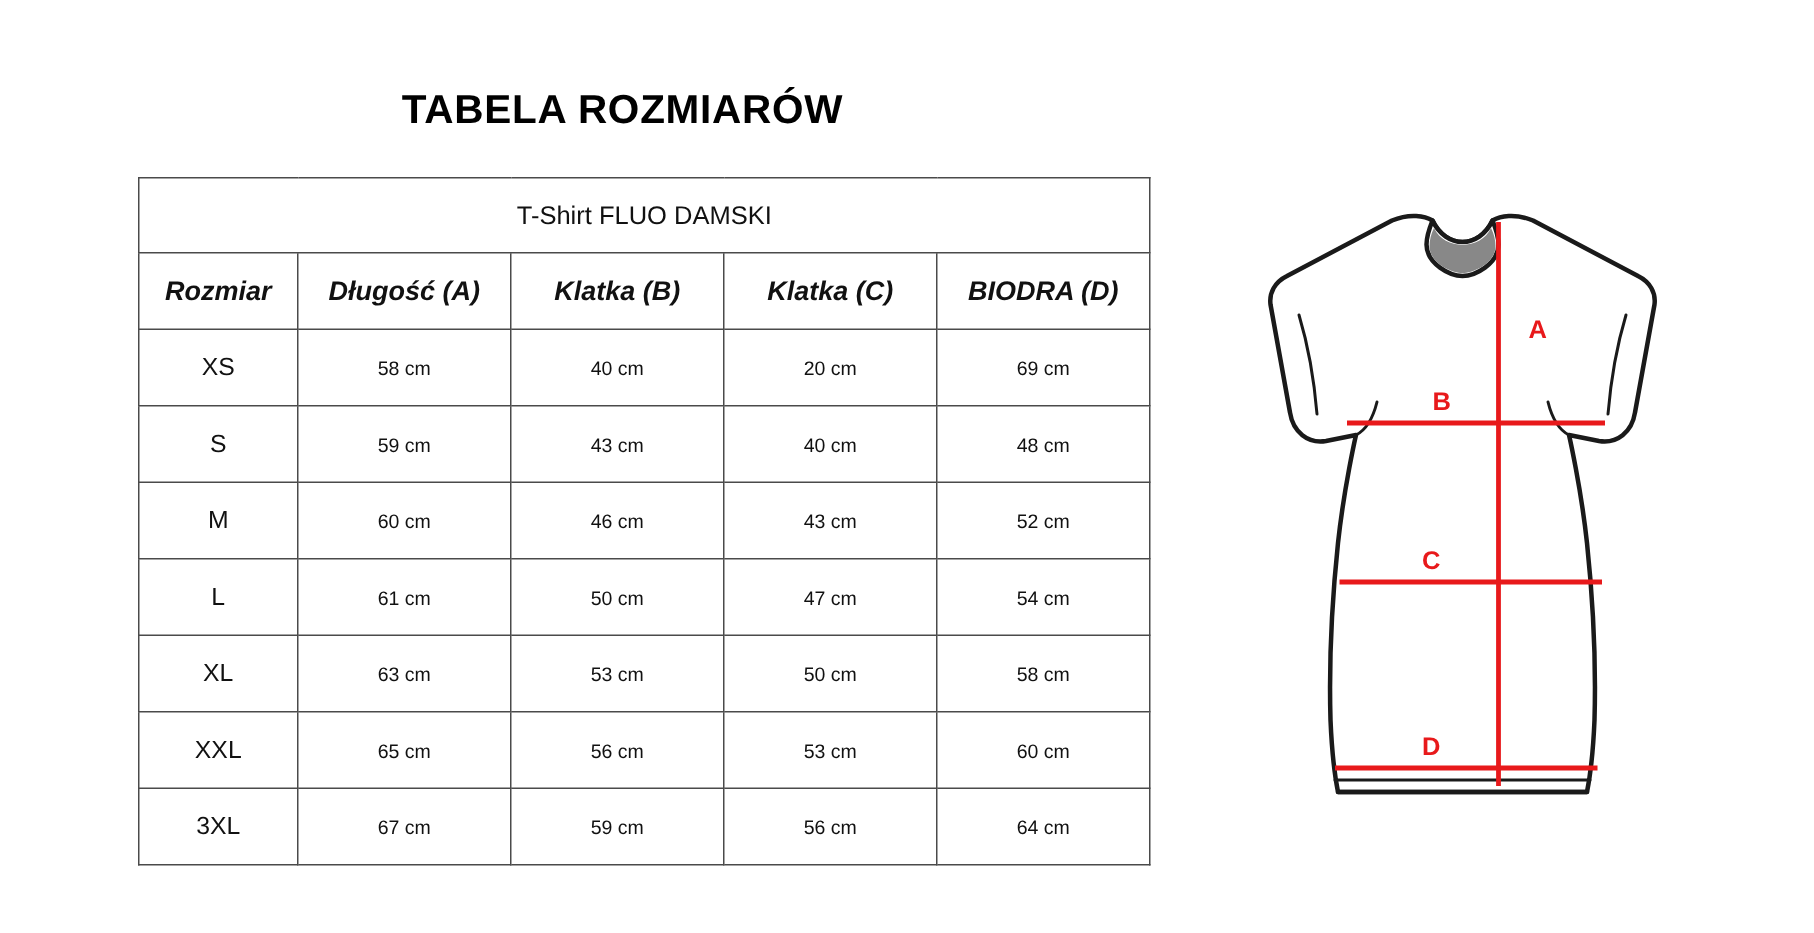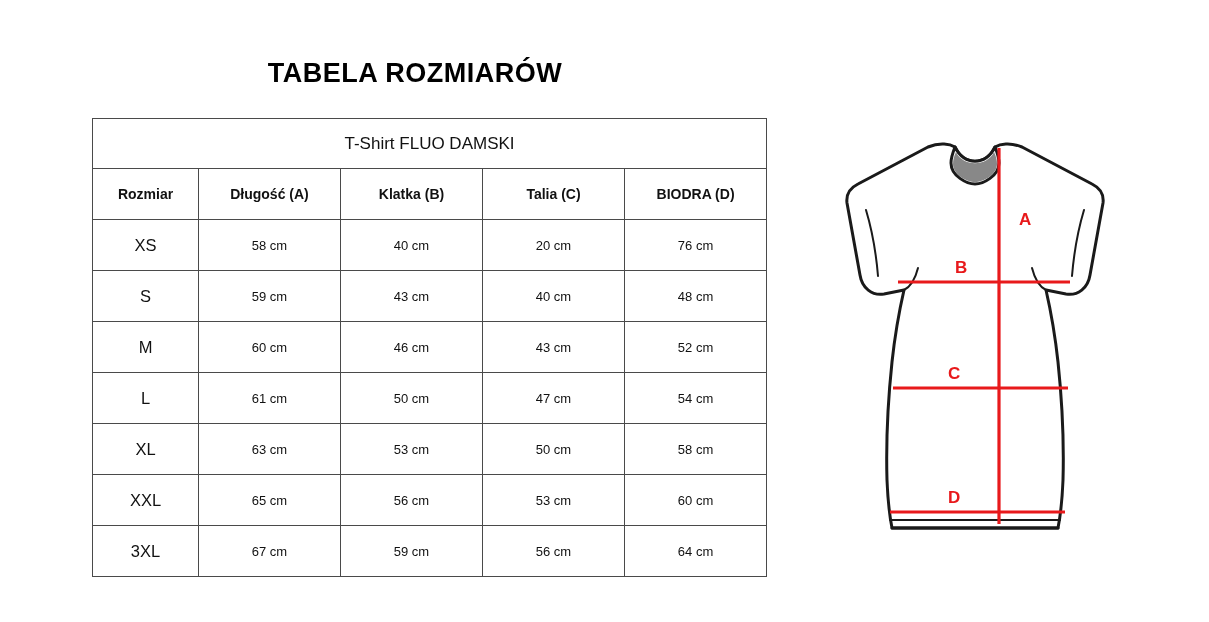--- a/index.html
+++ b/index.html
@@ -49,21 +49,22 @@
     font-size: 13px;
     color: #111;
   }
   table.size-table td.product-title {
     font-size: 17px;
     font-weight: normal;
     height: 47px;
   }
   table.size-table td.head {
     font-weight: bold;
-    font-size: 14px;
+    font-size: 18px;
+    font-style: italic;
   }
   table.size-table td.size-cell {
     font-weight: normal;
     font-size: 16.5px;
   }
   table.size-table col.c0 { width: 106px; }
   table.size-table col.c1 { width: 142px; }
   table.size-table col.c2 { width: 142px; }
   table.size-table col.c3 { width: 142px; }
   table.size-table col.c4 { width: 142px; }
@@ -99,29 +100,29 @@
           <col class="c4">
       </colgroup>
       <tbody>
         <tr>
           <td class="product-title" colspan="5">T-Shirt FLUO DAMSKI</td>
         </tr>
         <tr>
           <td class="head">Rozmiar</td>
           <td class="head">Długość (A)</td>
           <td class="head">Klatka (B)</td>
-          <td class="head">Talia (C)</td>
+          <td class="head">Klatka (C)</td>
           <td class="head">BIODRA (D)</td>
         </tr>
         <tr>
           <td class="size-cell">XS</td>
           <td>58 cm</td>
           <td>40 cm</td>
           <td>20 cm</td>
-          <td>76 cm</td>
+          <td>69 cm</td>
         </tr>
         <tr>
           <td class="size-cell">S</td>
           <td>59 cm</td>
           <td>43 cm</td>
           <td>40 cm</td>
           <td>48 cm</td>
         </tr>
         <tr>
           <td class="size-cell">M</td>

